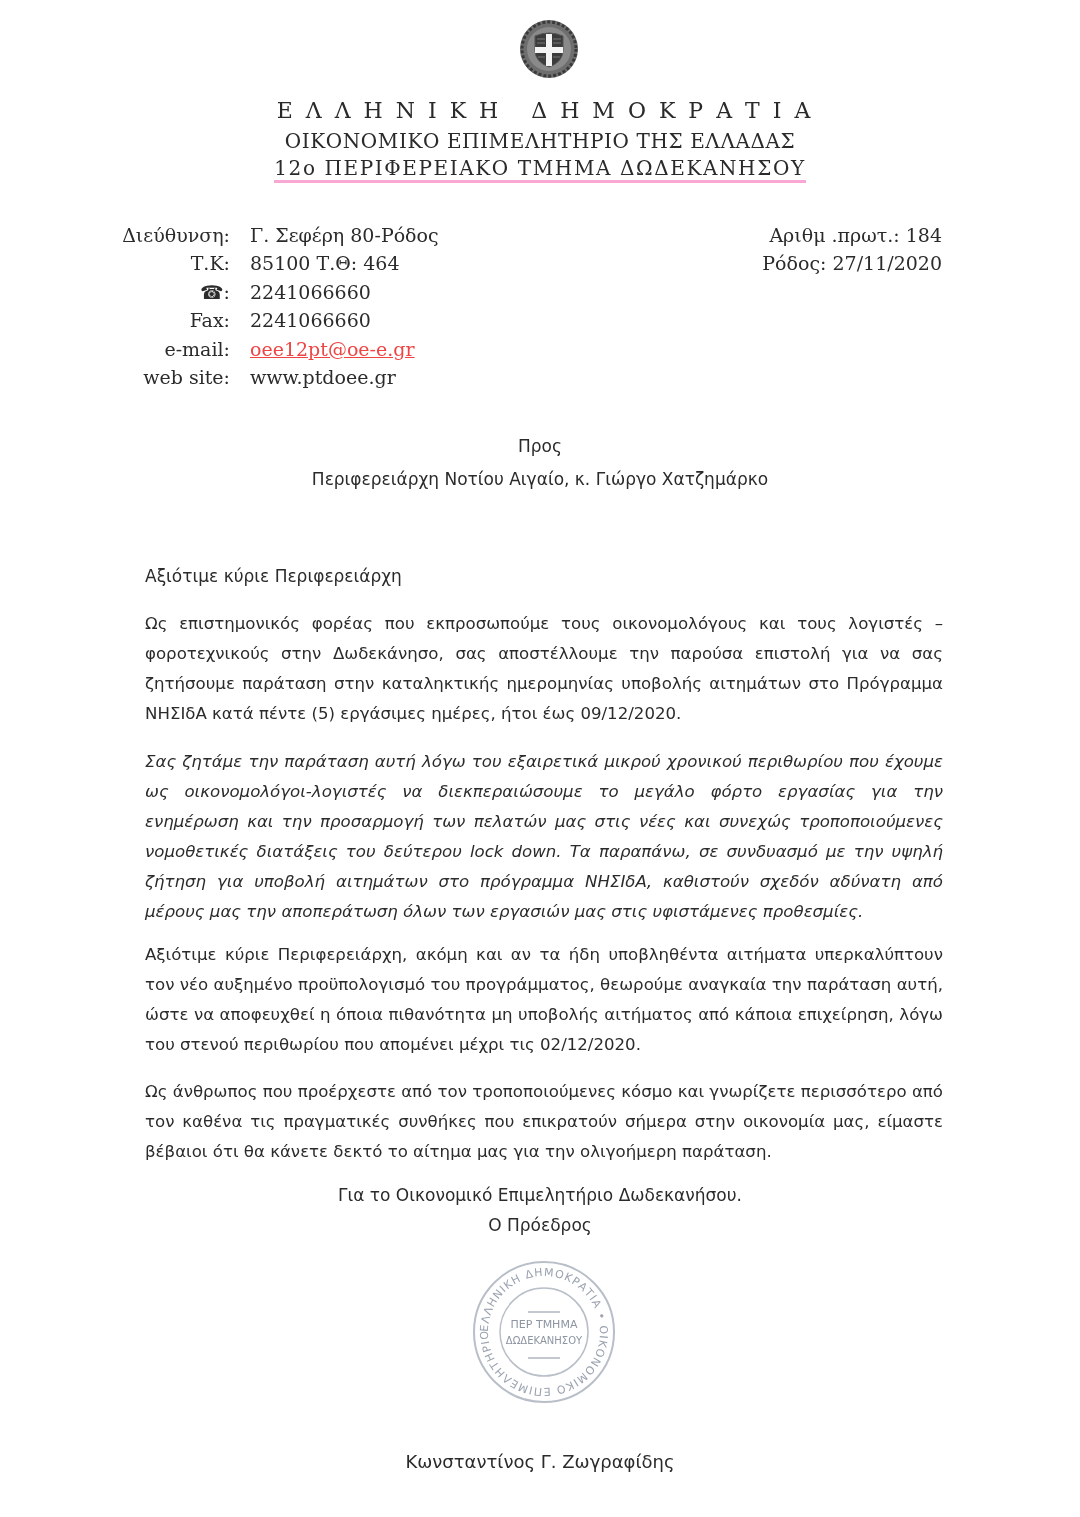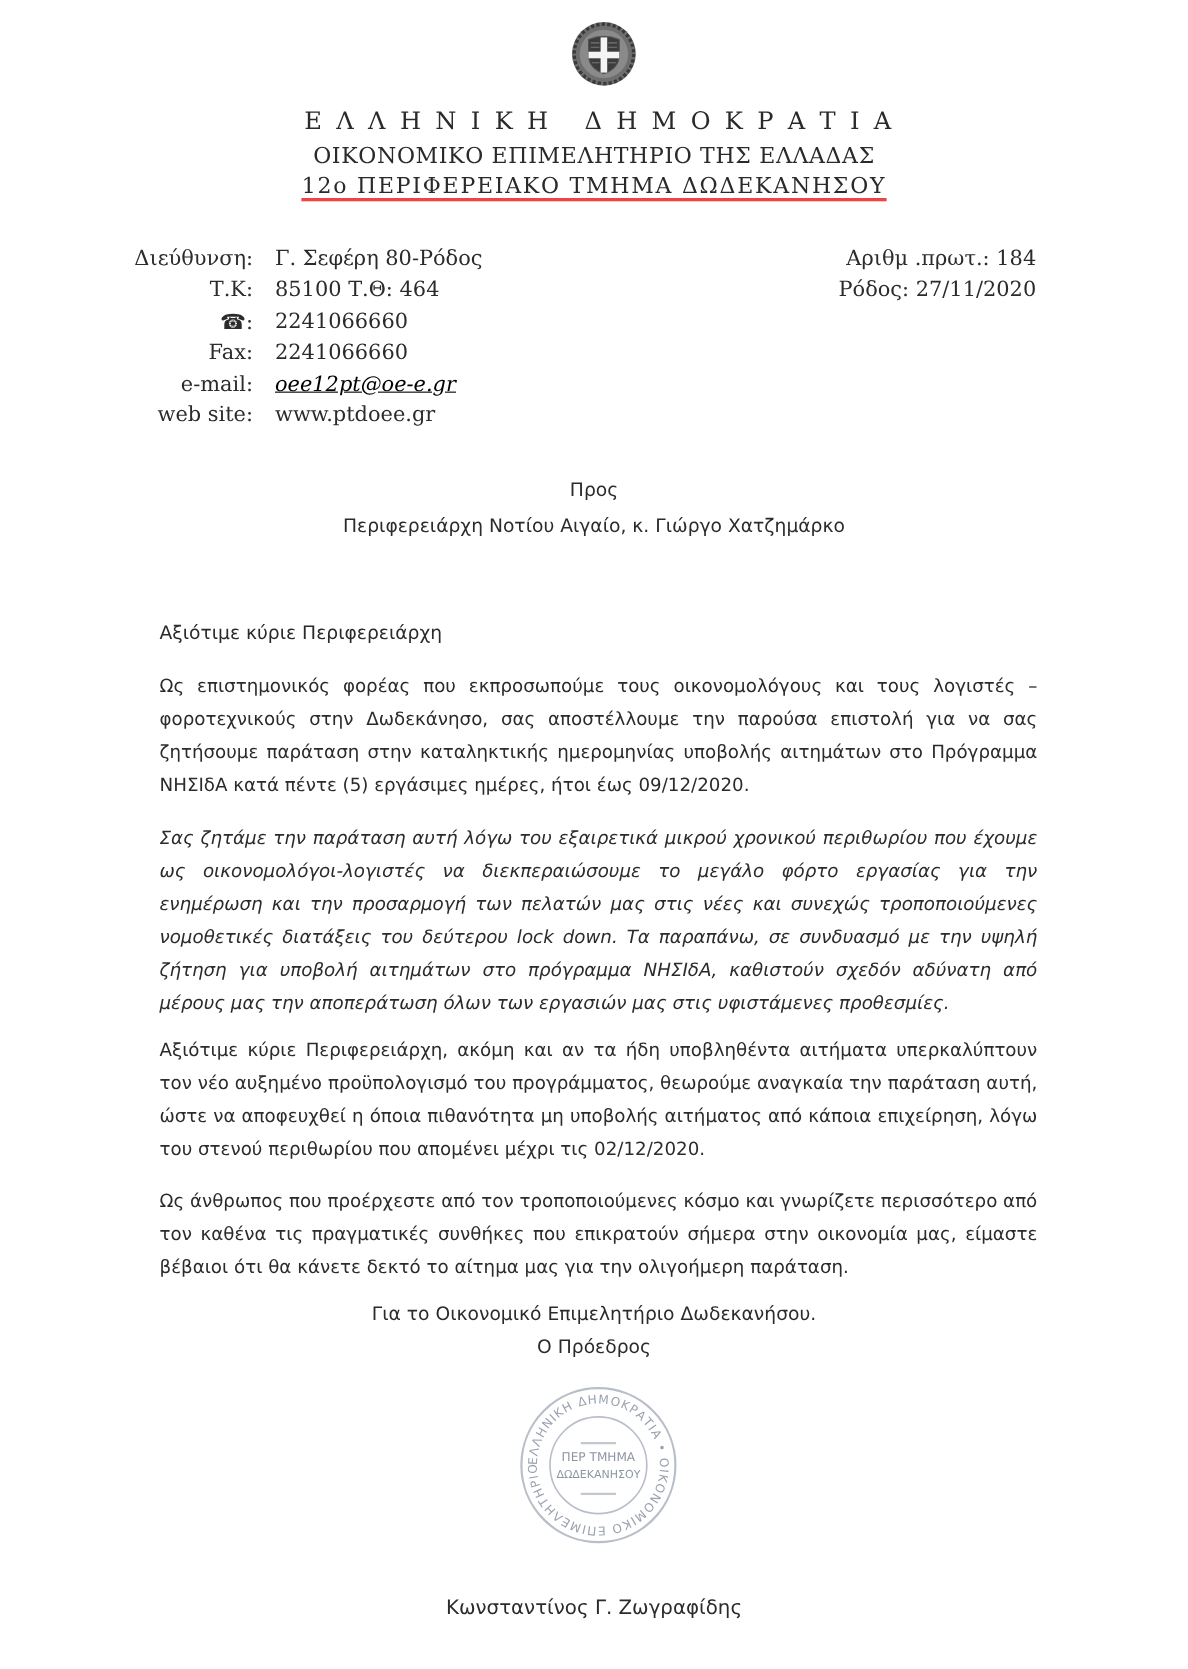--- a/index.html
+++ b/index.html
@@ -8,26 +8,26 @@
   .sans { font-family: "DejaVu Sans", "Liberation Sans", sans-serif; }
   .abs { position: absolute; }
 
   
   #emblem { left: 518px; top: 18px; width: 62px; height: 62px; }
 
   .hdr { left: 0; width: 1080px; text-align: center; color: #2a2a2a; }
   #hdr1 { top: 98px; font-size: 22px; letter-spacing: 13px; padding-left: 10px; }
   #hdr2 { top: 129px; font-size: 20px; letter-spacing: 0.6px; }
   #hdr3 { top: 156px; font-size: 20px; letter-spacing: 1.6px; }
-  #hdr3 span { border-bottom: 3px solid #ef4444; padding-bottom: 0px; }
+  #hdr3 span { border-bottom: 3px solid #f9a8d4; padding-bottom: 0px; }
 
   
   .clabel { right: 850px; text-align: center; font-size: 19px; white-space: nowrap; }
   .cval { left: 250px; font-size: 19px; white-space: nowrap; }
-  .cval a { color: #000000; text-decoration: underline; font-style: italic; }
+  .cval a { color: #ef4444; text-decoration: underline; }
   .r1 { top: 224px; } .r2 { top: 252px; } .r3 { top: 281px; }
   .r4 { top: 309px; } .r5 { top: 338px; } .r6 { top: 366px; }
 
   .rt { right: 138px; text-align: right; font-size: 19px; white-space: nowrap; }
 
   .center-text { left: 0; width: 1080px; text-align: center; font-size: 17px; }
 
   .body-par { left: 145px; width: 798px; font-size: 16.6px; line-height: 30px; text-align: justify; }
   .body-par p { margin: 0; }
 

